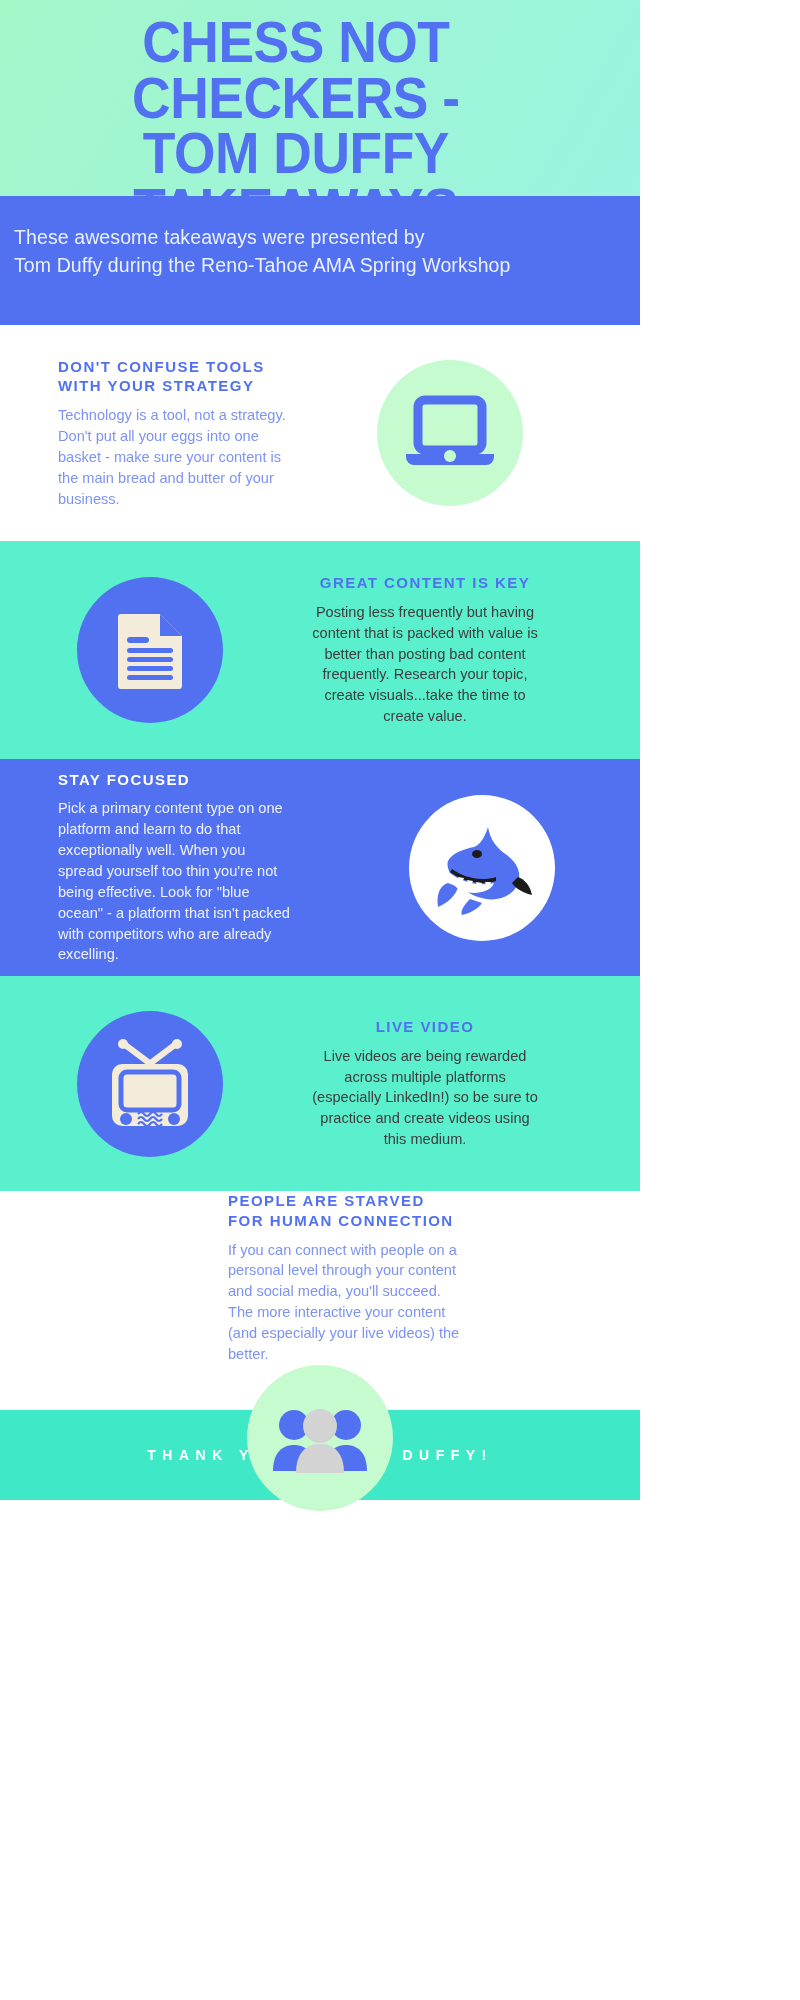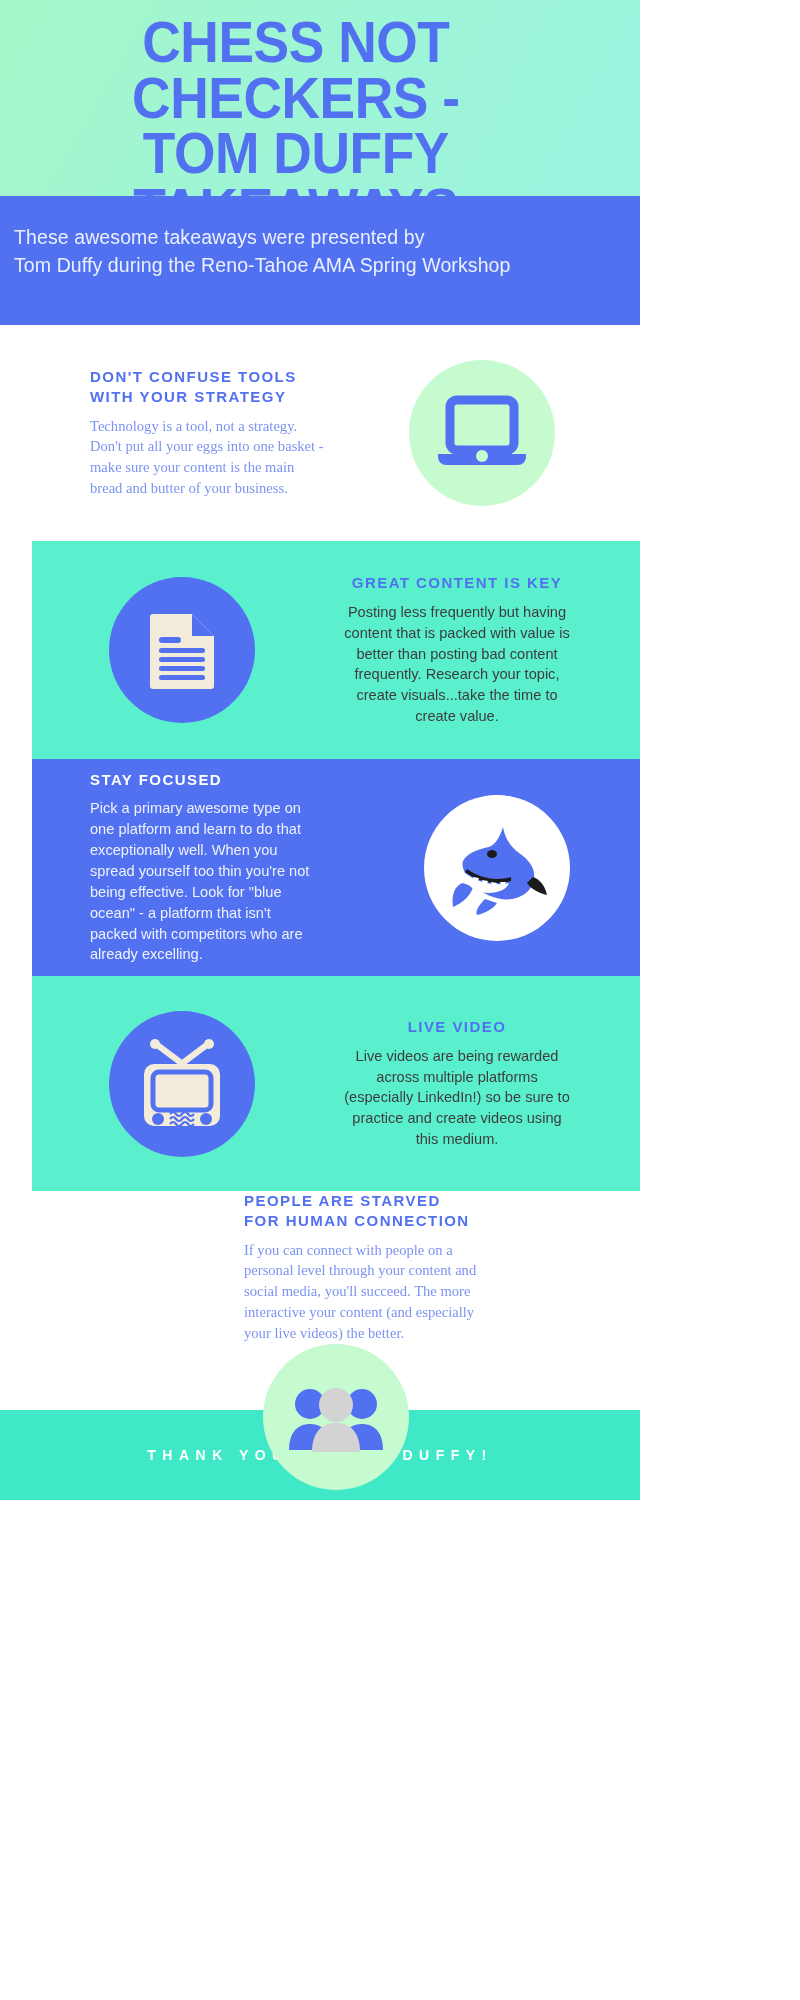--- a/index.html
+++ b/index.html
@@ -61,21 +61,20 @@
     letter-spacing: 0.1px;
     white-space: pre-line;
   }
 
   
   .section {
     display: flex;
     align-items: center;
     box-sizing: border-box;
     position: relative;
-    margin-left: 32px;
   }
   .section.bg-white   { background: #ffffff; }
   .section.bg-teal    { background: #5bf0cd; }
   .section.bg-blue    { background: #5271f0; gap: 32px; }
 
   .sec-text {
     width: 300px;
     box-sizing: border-box;
   }
   .sec-icon-wrap {
@@ -94,21 +93,21 @@
     line-height: 1.32;
   }
   .sec-text p {
     margin: 0;
     font-size: 14.6px;
     font-weight: 400;
     line-height: 1.43;
   }
 
   .t-blue  h2 { color: #5271f0; }
-  .t-blue  p  { color: #7d93f2; font-family: Liberation Serif, serif; }
+  .t-blue  p  { color: #7d93f2; }
   .t-white h2 { color: #ffffff; }
   .t-white p  { color: #eef2ff; }
   .t-dark  h2 { color: #5271f0; }
   .t-dark  p  { color: #3d3d3d; }
 
   .align-left  { text-align: left;  padding-left: 58px;  padding-right: 8px; }
   .align-right { text-align: center; padding-right: 58px; padding-left: 8px;  }
 
   
   .icon-first .sec-icon-wrap { order: 1; }
@@ -191,21 +190,21 @@
           <rect x="13" y="56" width="46" height="5" rx="2.5" fill="#5271f0"></rect>
           <rect x="13" y="65" width="46" height="5" rx="2.5" fill="#5271f0"></rect>
         </svg>
       </div>
     </div>
   </div>
 
   <div class="section bg-blue" style="height:217px;">
     <div class="sec-text t-white align-left">
       <h2>STAY FOCUSED</h2>
-      <p>Pick a primary awesome type on one platform and learn to do that exceptionally well. When you spread yourself too thin you're not being effective.  Look for "blue ocean" - a platform that isn't packed with competitors who are already excelling.</p>
+      <p>Pick a primary content type on one platform and learn to do that exceptionally well. When you spread yourself too thin you're not being effective.  Look for "blue ocean" - a platform that isn't packed with competitors who are already excelling.</p>
     </div>
     <div class="sec-icon-wrap">
       <div class="circle circle-white">
         <svg width="104" height="94" viewBox="0 0 104 94">
           <path d="M58 6 C60 18 66 26 74 32 C86 40 92 50 88 62 C84 74 70 80 56 78
                    C44 76 34 70 27 62 C20 54 16 46 18 40 C22 32 34 28 44 26
                    C50 24 55 16 58 6 Z" fill="#5271f0"></path>
           <path d="M88 56 C94 58 100 64 102 74 C94 72 86 68 82 62 Z" fill="#1b1b1b"></path>
           <path d="M18 62 C10 64 6 74 8 86 C18 82 26 74 28 66 Z" fill="#5271f0"></path>
           <path d="M40 78 C34 84 30 90 32 94 C40 92 48 88 52 82 Z" fill="#5271f0"></path>

